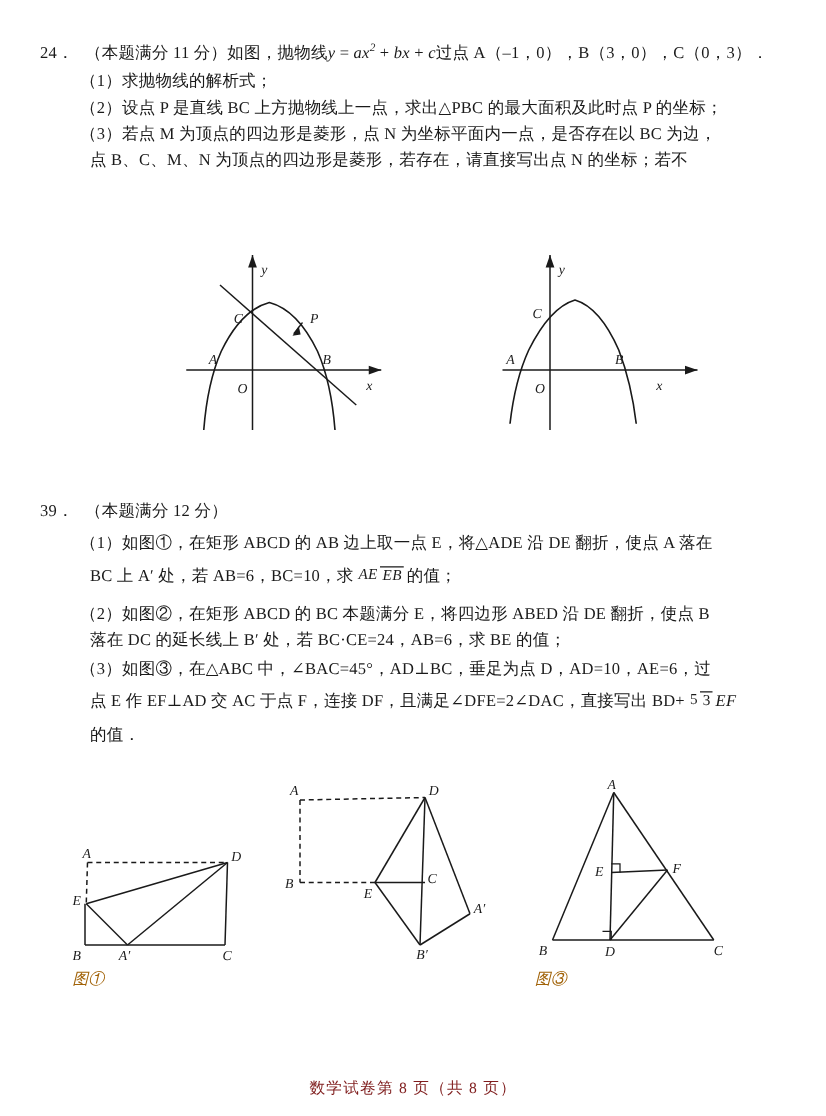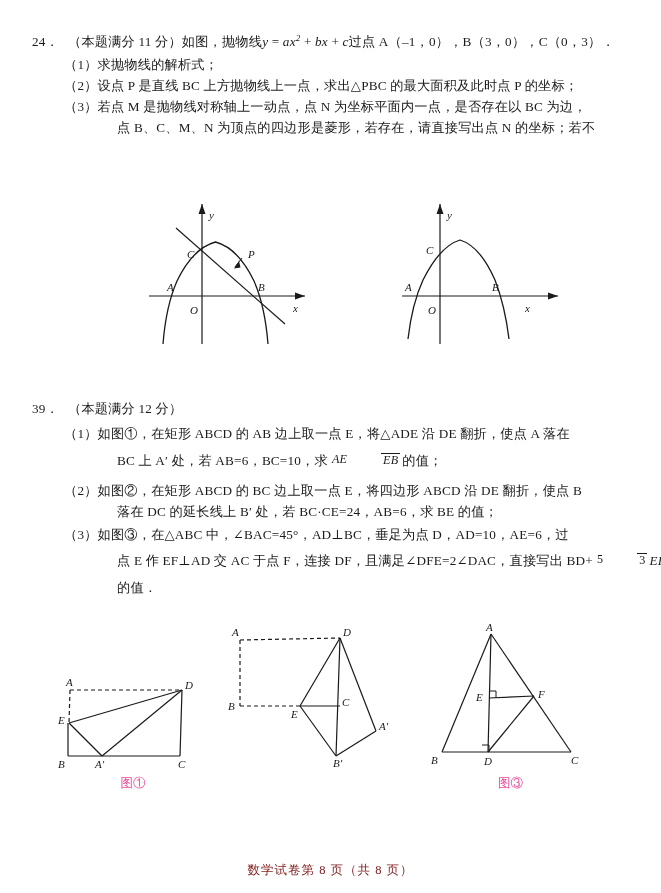--- a/index.html
+++ b/index.html
@@ -35,51 +35,52 @@
   .num {
     width: 36px;
     text-align: left;
     flex: 0 0 auto;
     padding-left: 32px;
     box-sizing: content-box;
   }
   .sub-label { flex: 0 0 auto; }
   .body-text { flex: 0 0 auto; }
   .indent-1 { padding-left: 64px; }
-  .indent-2 { padding-left: 117px; }
+  .indent-2 { padding-left: 72px; }
 
   .it { font-style: italic; font-family: "Liberation Serif", serif; }
   .up { font-style: normal; }
   .sup { font-size: 0.68em; vertical-align: super; font-style: italic; }
 
   
   .frac {
     display: inline-flex;
     flex-direction: row;
     align-items: center;
     vertical-align: middle;
     font-size: 0.92em;
     line-height: 1.02;
     margin: 0 2px;
     position: relative;
     top: -0.15em;
   }
   .frac .n { padding: 0 2px; font-style: italic; }
-  .frac .d { padding: 0 2px; border-top: 1px solid #1a1a1a; font-style: italic; margin-left: 32px; }
+  .frac .d { padding: 0 2px; border-top: 1px solid #1a1a1a; font-style: italic; }
   .frac.plain .n, .frac.plain .d { font-style: normal; }
 
   
   .fig { position: absolute; }
   .fig svg { display: block; }
   .fig-caption {
     position: absolute;
     font-size: 12.5px;
     font-family: "Liberation Serif", "DejaVu Serif", serif;
-    text-align: center;
-    color: #ec4899;
+    text-align: left;
+    color: #a16207;
+    font-style: italic;
   }
 
   .footer {
     position: absolute;
     left: 0; width: 661px;
     text-align: center;
     font-size: 12.5px;
     letter-spacing: 1px;
     color: #7f1d1d;
   }
@@ -110,21 +111,21 @@
       <span class="body-text">求抛物线的解析式；</span>
     </div>
 
     <div class="line indent-1">
       <span class="sub-label">（2）</span>
       <span class="body-text">设点 P 是直线 BC 上方抛物线上一点，求出△PBC 的最大面积及此时点 P 的坐标；</span>
     </div>
 
     <div class="line indent-1">
       <span class="sub-label">（3）</span>
-      <span class="body-text">若点 M 是抛物线对称轴上一动点，点 N 为坐标平面内一点，是否存在以 BC 为边，</span>
+      <span class="body-text">若点 M 为顶点的四边形是菱形，点 N 为坐标平面内一点，是否存在以 BC 为边，</span>
     </div>
     <div class="line indent-2">
       <span class="body-text">点 B、C、M、N 为顶点的四边形是菱形，若存在，请直接写出点 N 的坐标；若不</span>
     </div>
   </div>
 
   <div class="fig" style="left:145px; top:196px;">
     <svg width="185" height="148" viewBox="0 0 185 148">
 
       <line x1="4" y1="100" x2="160" y2="100" stroke="#1a1a1a" stroke-width="1.2"></line>
@@ -180,21 +181,21 @@
       <span class="body-text">BC 上 A′ 处，若 AB=6，BC=10，求 </span>
       <span class="frac">
         <span class="n">AE</span>
         <span class="d">EB</span>
       </span>
       <span class="body-text"> 的值；</span>
     </div>
 
     <div class="line indent-1" style="margin-top:2px;">
       <span class="sub-label">（2）</span>
-      <span class="body-text">如图②，在矩形 ABCD 的 BC 边上取一点 E，将四边形 ABCD 沿 DE 翻折，使点 B</span>
+      <span class="body-text">如图②，在矩形 ABCD 的 BC 本题满分 E，将四边形 ABED 沿 DE 翻折，使点 B</span>
     </div>
     <div class="line indent-2">
       <span class="body-text">落在 DC 的延长线上 B′ 处，若 BC·CE=24，AB=6，求 BE 的值；</span>
     </div>
 
     <div class="line indent-1" style="margin-top:2px;">
       <span class="sub-label">（3）</span>
       <span class="body-text">如图③，在△ABC 中，∠BAC=45°，AD⊥BC，垂足为点 D，AD=10，AE=6，过</span>
     </div>
     <div class="line indent-2" style="line-height:32px;">

